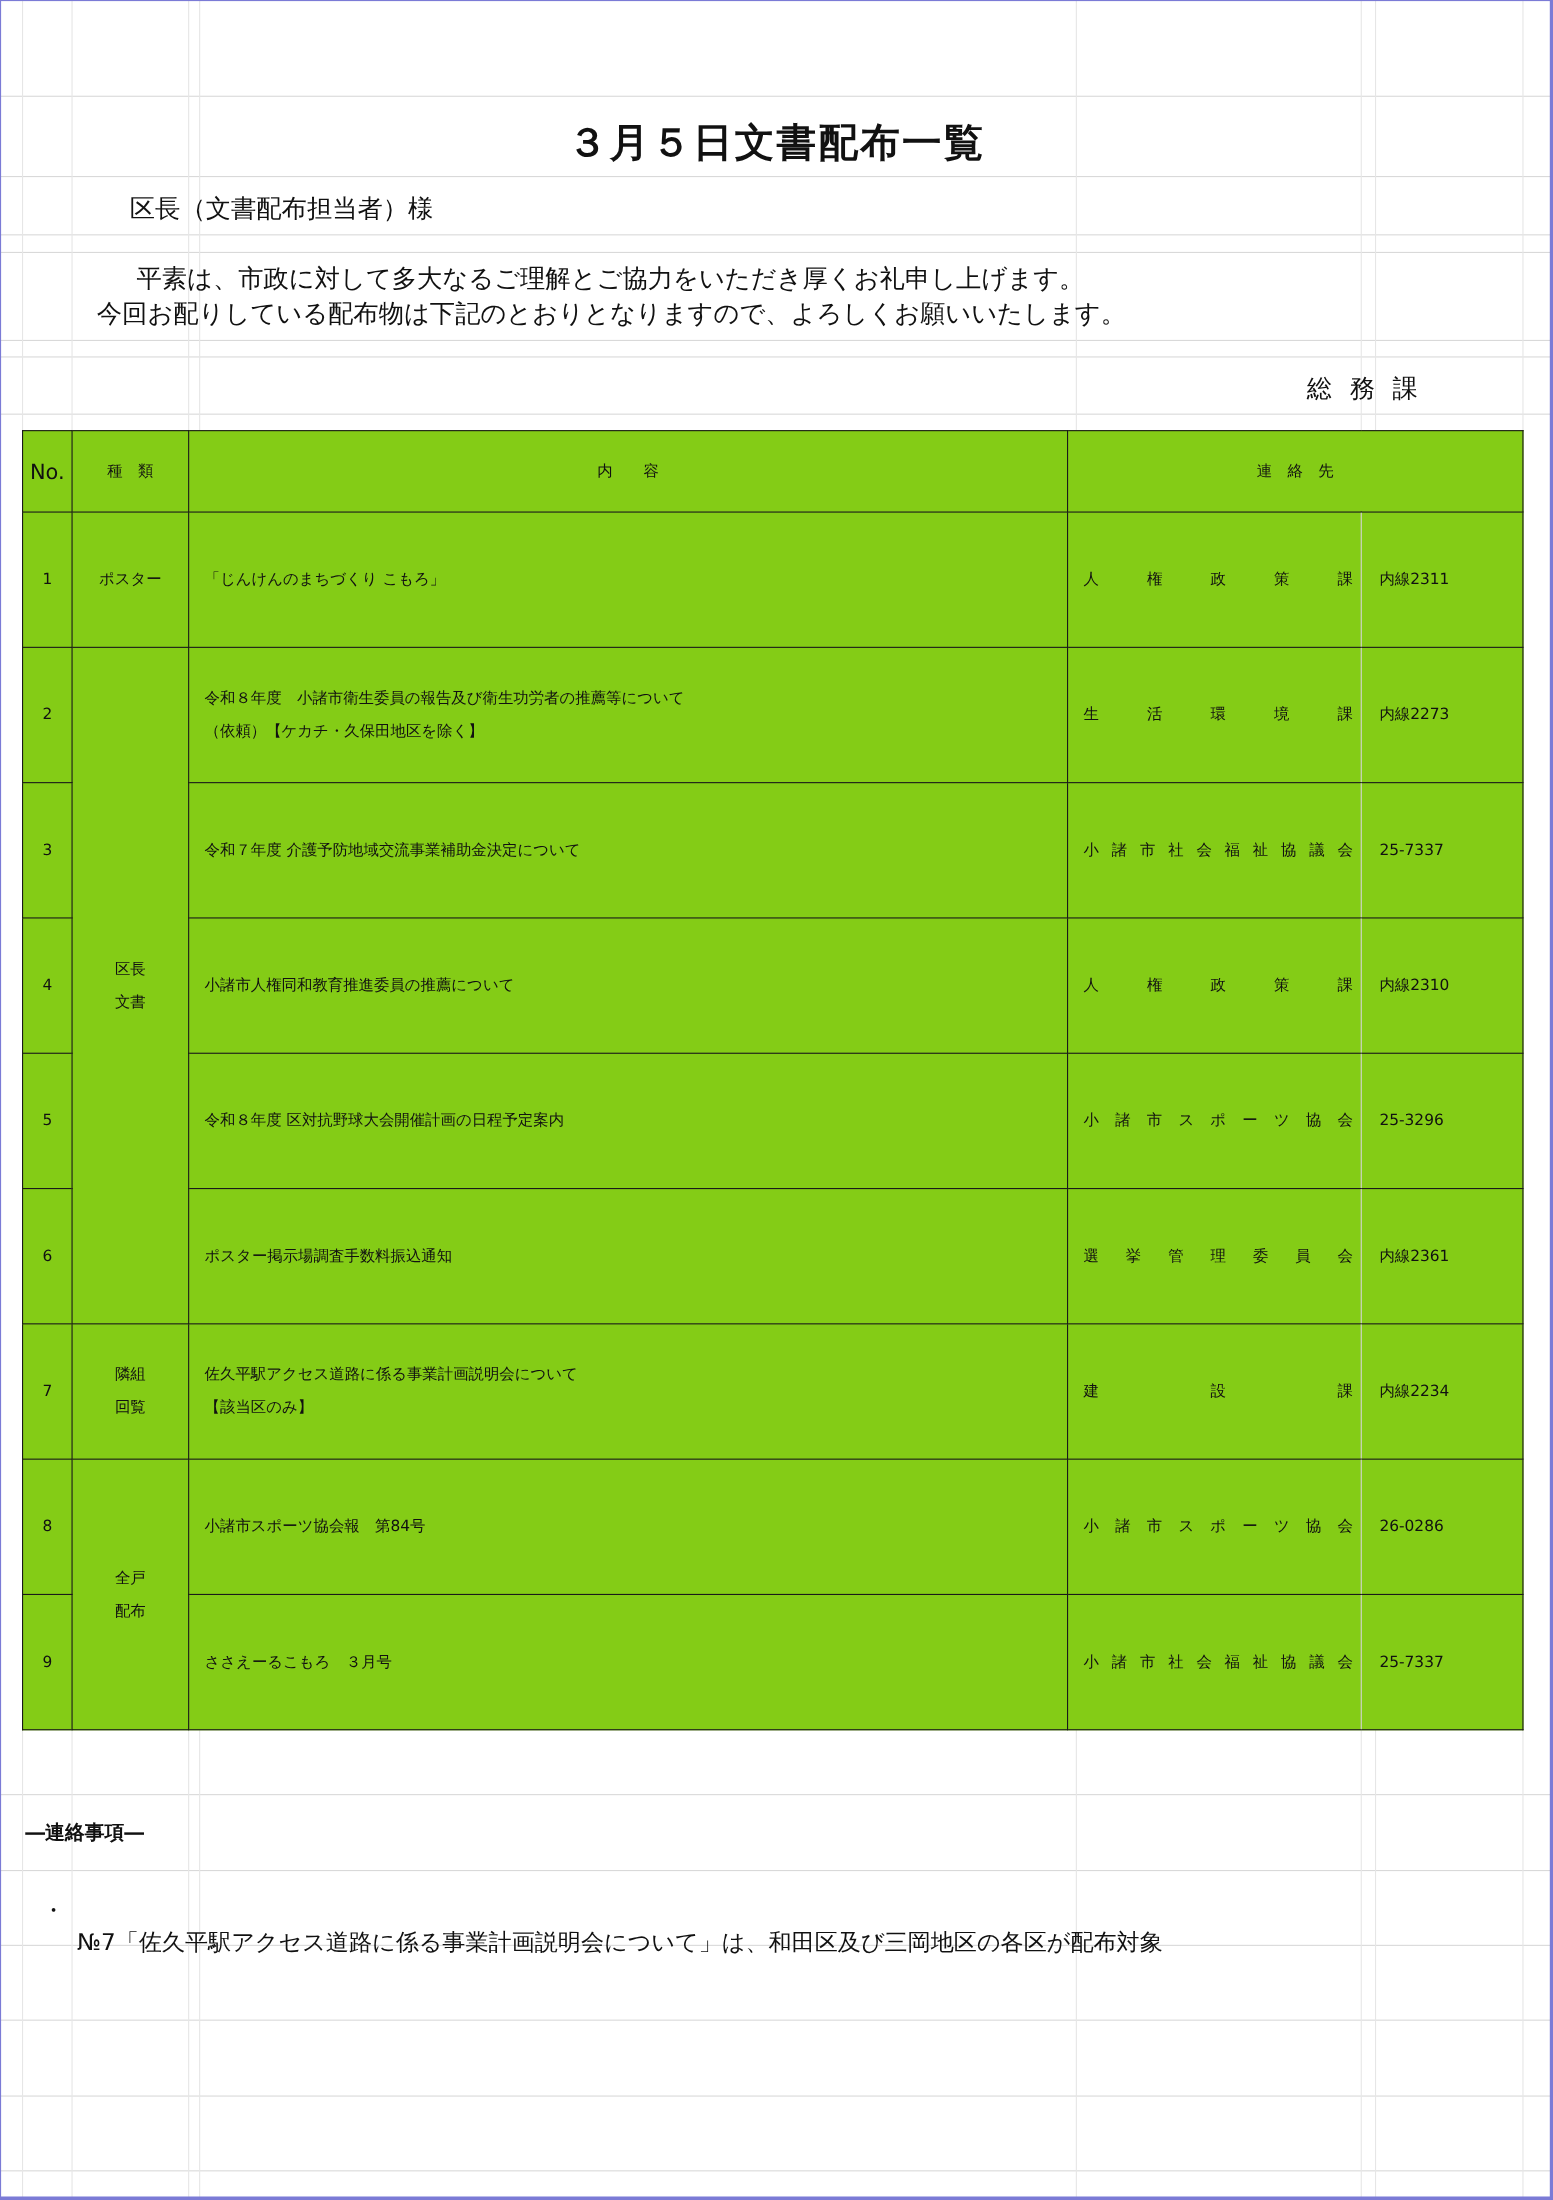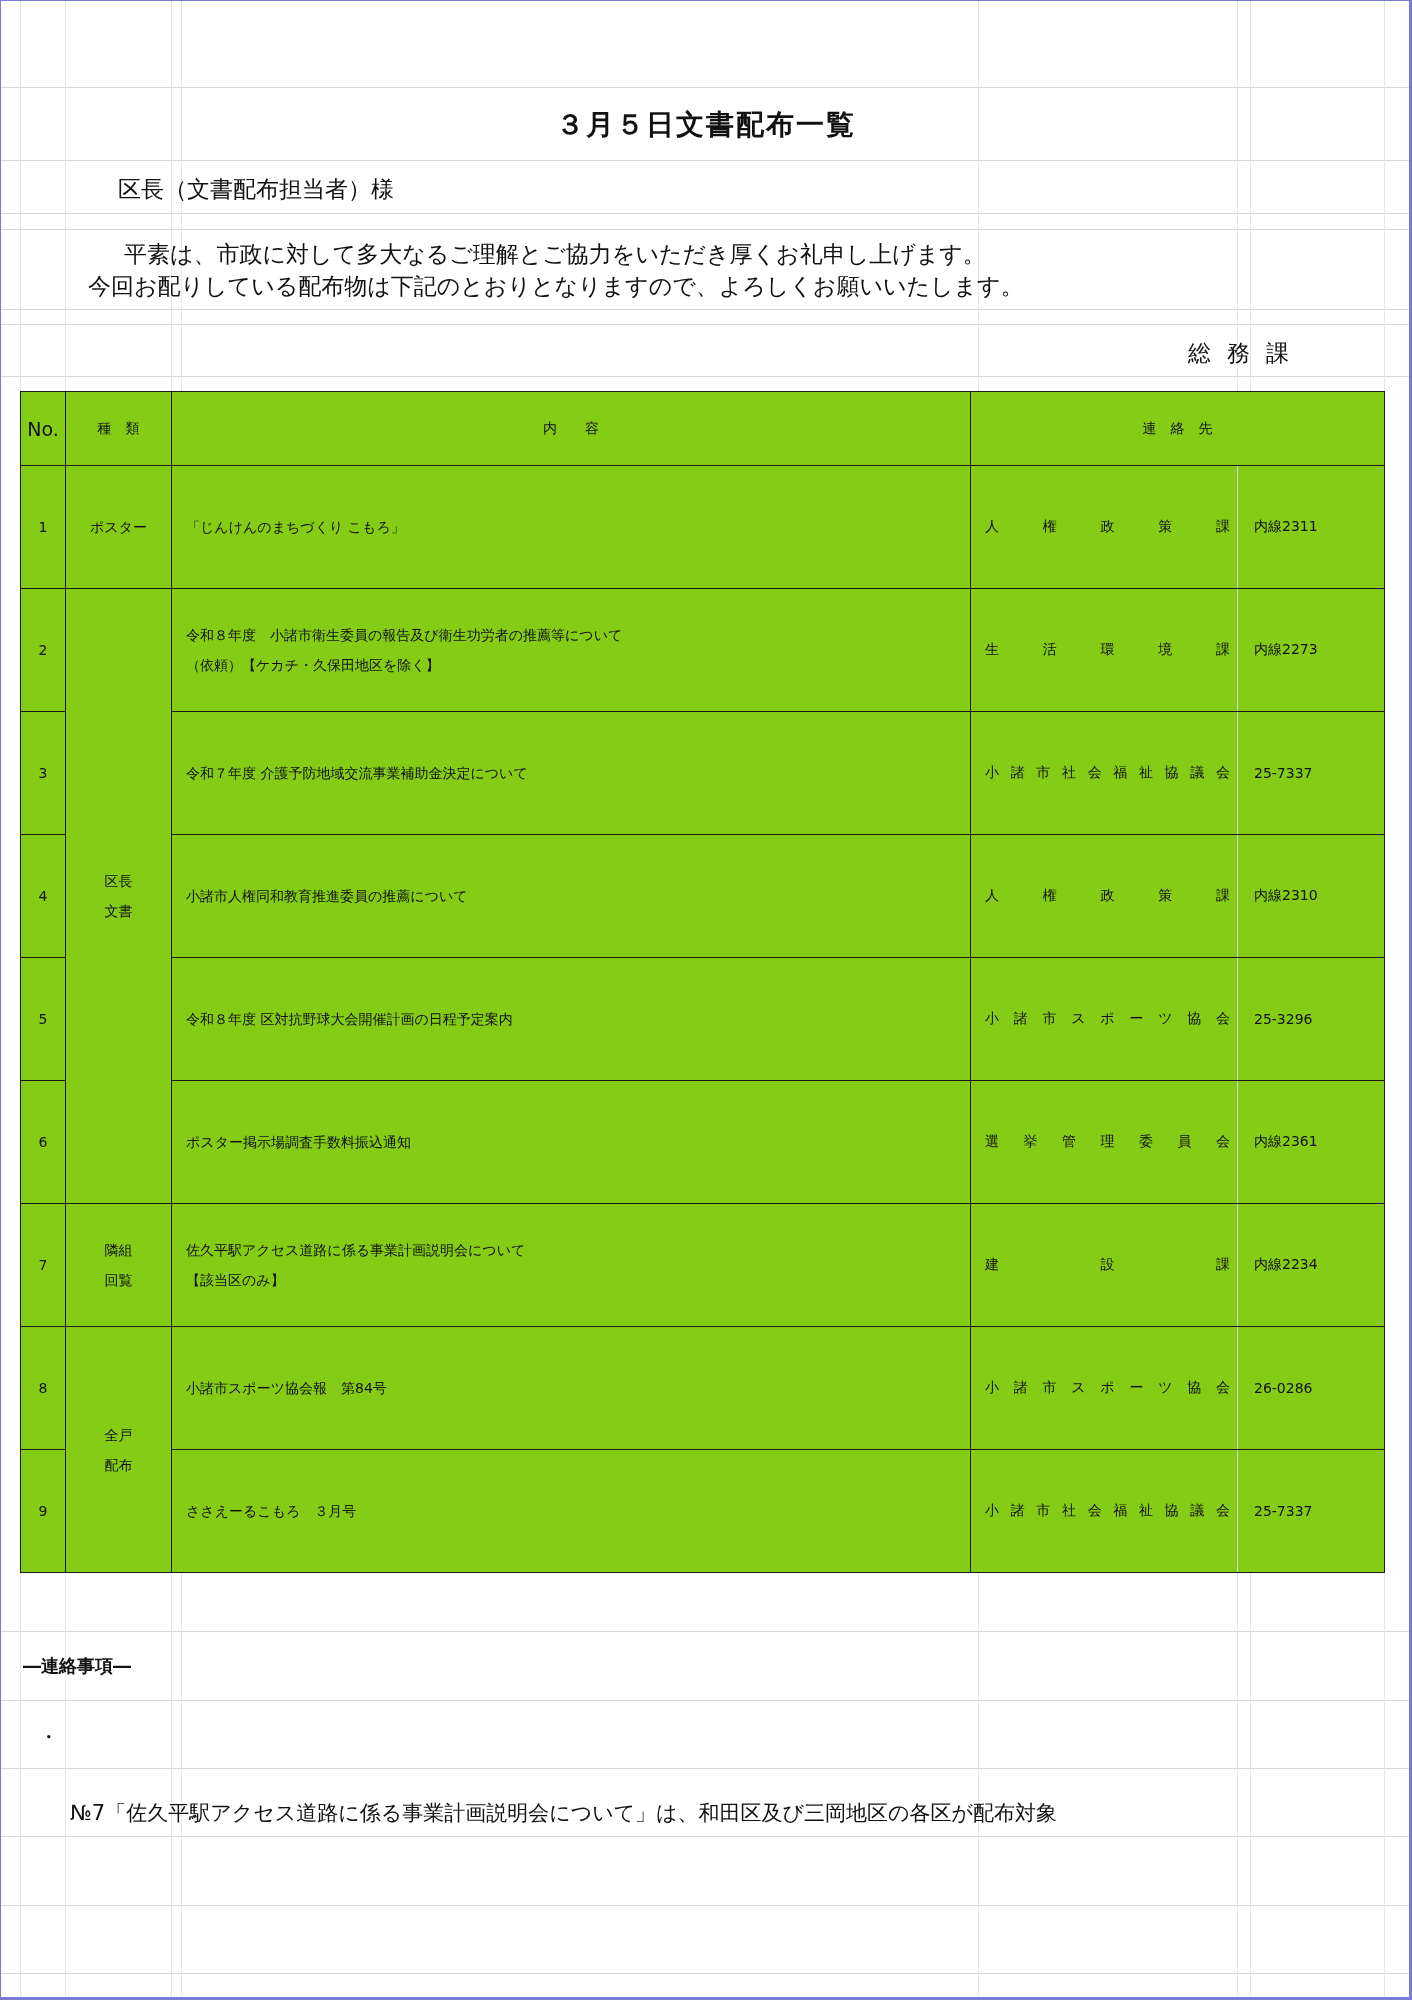--- a/index.html
+++ b/index.html
@@ -13,21 +13,21 @@
     border: 1px solid #7b7bd6; box-sizing: border-box; pointer-events: none; z-index: 5;
   }
   .frame-r { position:absolute; right:0; top:0; width:3px; height:2000px; background:#7b7bd6; z-index:5; }
   .frame-b { position:absolute; left:0; bottom:0; width:1412px; height:3px; background:#7b7bd6; z-index:5; }
   
   .gh { position: absolute; left: 0; width: 1412px; height: 1px; background: #d9d9d9; }
   .gv { position: absolute; top: 0; width: 1px; height: 2000px; background: #e6e6e6; }
 
   .title {
     position: absolute; left: 0; width: 1412px; top: 106px; text-align: center;
-    font-size: 28px; font-weight: bold; letter-spacing: 2px;
+    font-size: 36px; font-weight: bold; letter-spacing: 2px;
   }
   .addressee { position: absolute; left: 70px; top: 174px; font-size: 23px; margin-left: 48px; }
   .greeting { position: absolute; left: 0; top: 238px; font-size: 23px; line-height: 32px; }
   .greeting .l1 { position: absolute; left: 124px; top: 0; white-space: nowrap; }
   .greeting .l2 { position: absolute; left: 88px; top: 32px; white-space: nowrap; }
   .dept-sign { position: absolute; left: 1188px; top: 338px; font-size: 23px; letter-spacing: 16px; white-space: nowrap; }
 
   table.list {
     position: absolute; left: 20px; top: 391px; width: 1364px;
     border-collapse: collapse; background: #84cc16; table-layout: fixed; z-index: 2;
@@ -42,21 +42,21 @@
   .c-type { text-align: center; line-height: 30px; }
   .c-content { padding-left: 14px !important; line-height: 30px; }
   .c-dept { padding-left: 14px !important; border-right: 1px solid #d4d4d4 !important; white-space: nowrap; }
   .c-phone { padding-left: 16px !important; border-left: 1px solid #d4d4d4 !important; }
   .soft-top td.c-content, .soft-top td.c-dept, .soft-top td.c-phone, .soft-top td.c-no { border-top-color: #c8c8c8; }
   .dept-spread { display: flex; justify-content: space-between; width: 245px; }
   .dept-small { font-size: 17px; }
 
   .notes-title { position: absolute; left: 23px; top: 1654px; font-size: 18px; font-weight: bold; }
   .note-bullet { position: absolute; left: 38px; top: 1723px; font-size: 21px; }
-  .note-text { position: absolute; left: 70px; top: 1799px; font-size: 21px; white-space: nowrap; }
+  .note-text { position: absolute; left: 70px; top: 1752px; font-size: 21px; white-space: nowrap; }
 </style>
 </head>
 <body>
 
 <div class="frame"></div>
 <div class="frame-r"></div>
 <div class="frame-b"></div>
 
 <div>
   <div class="gh" style="top:87px"></div>

